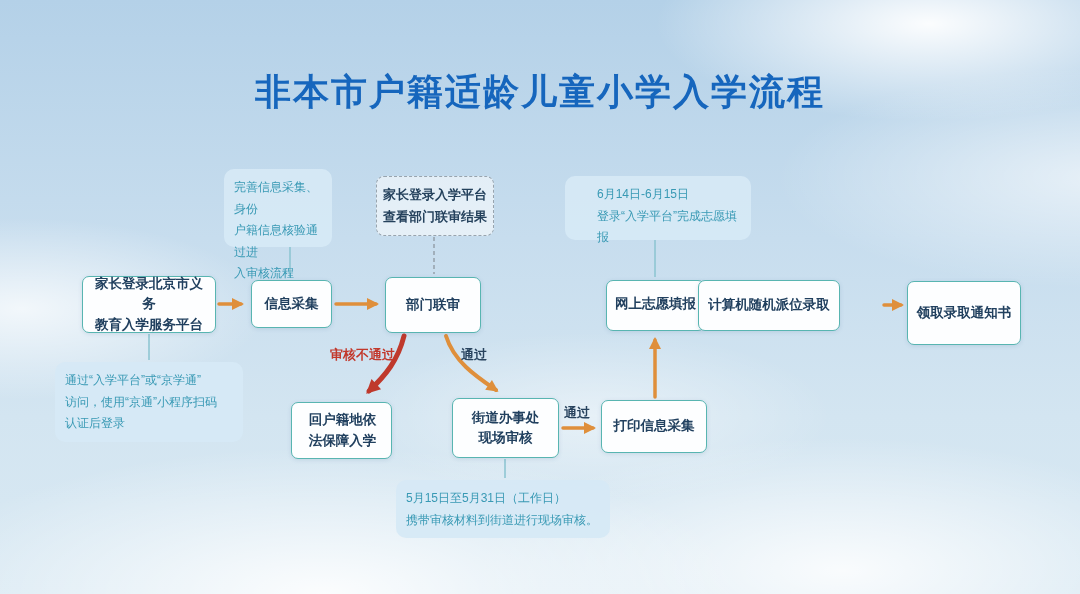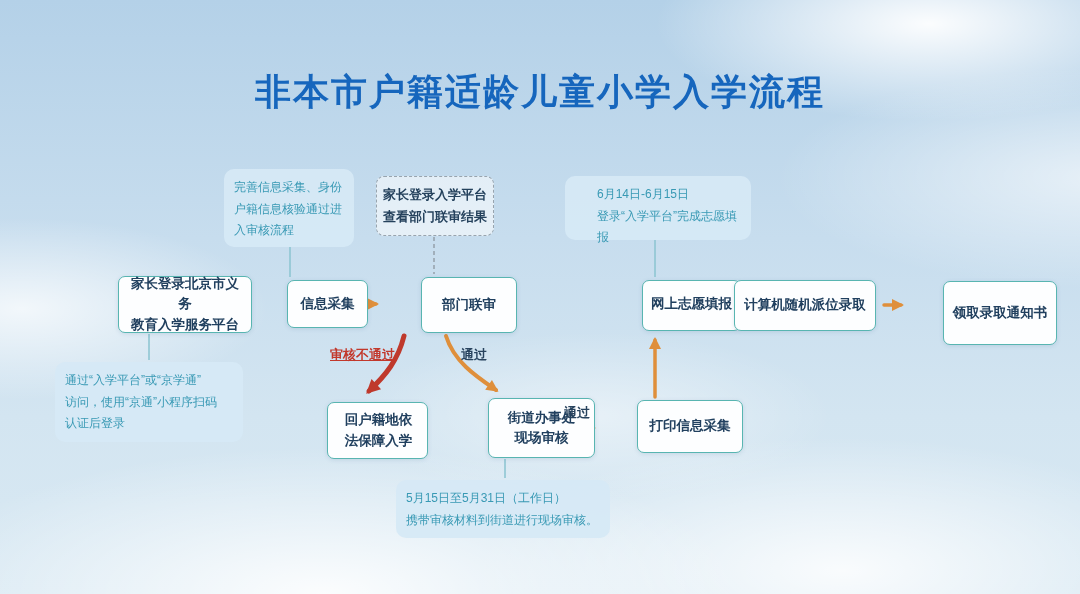--- a/index.html
+++ b/index.html
@@ -40,21 +40,20 @@
     background: #fdfeff;
     border: 1.6px solid #58b5b1;
     border-radius: 7px;
     color: #21405f;
     font-weight: 600;
     font-size: 13.5px;
     line-height: 1.5;
     white-space: pre-line;
     padding: 3px 6px;
     box-shadow: 0 1px 4px rgba(60,100,140,0.15);
-    margin-left: 36px;
   }
 
   .note {
     position: absolute;
     background: rgba(214,233,246,0.95);
     border-radius: 10px;
     color: #3899b4;
     font-size: 12px;
     line-height: 1.8;
     padding: 8px 10px;
@@ -77,21 +76,21 @@
     white-space: pre-line;
   }
 
   .flabel {
     position: absolute;
     font-size: 13px;
     font-weight: 600;
     color: #28435e;
     white-space: nowrap;
   }
-  .flabel.red { color: #c2382b; text-decoration: underline; }
+  .flabel.red { color: #c2382b; }
 
   .svg-layer {
     position: absolute;
     inset: 0;
     pointer-events: none;
   }
 </style>
 </head>
 <body>
 
@@ -140,21 +139,21 @@
 现场审核</div>
 
   <div class="fbox" style="left:601px; top:400px; width:106px; height:53px;">打印信息采集</div>
 
   <div class="fbox" style="left:606px; top:280px; width:99px; height:51px;font-family:Liberation Mono, monospace;">网上志愿填报</div>
 
   <div class="fbox" style="left:698px; top:280px; width:142px; height:51px;">计算机随机派位录取</div>
 
   <div class="fbox" style="left:907px; top:281px; width:114px; height:64px;">领取录取通知书</div>
 
-  <div class="note" style="left:224px; top:169px; width:130px; height:78px;">完善信息采集、身份
+  <div class="note" style="left:224px; top:169px; width:108px; height:78px;">完善信息采集、身份
 户籍信息核验通过进
 入审核流程</div>
 
   <div class="note-dashed" style="left:376px; top:176px; width:118px; height:60px;">家长登录入学平台
 查看部门联审结果</div>
 
   <div class="note" style="left:565px; top:176px; width:186px; height:64px;padding-left:32px;">6月14日-6月15日
 登录“入学平台”完成志愿填报</div>
 
   <div class="note" style="left:55px; top:362px; width:188px; height:80px;">通过“入学平台”或“京学通”

